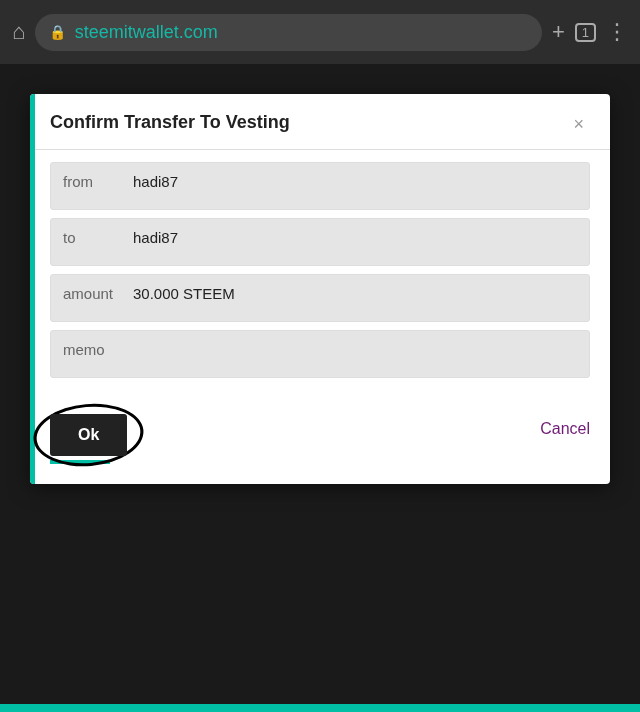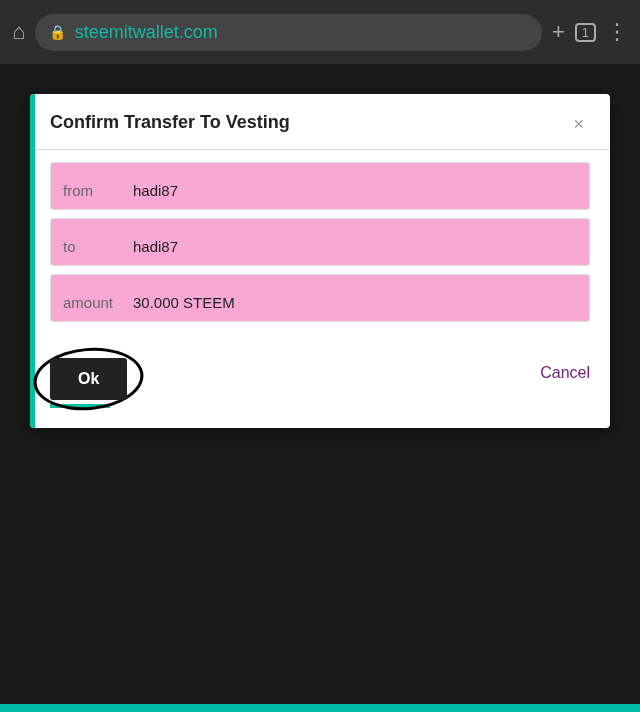--- a/index.html
+++ b/index.html
@@ -131,22 +131,22 @@
       border: none;
       padding: 2px 6px;
     }
 
     .modal-body {
       padding: 12px 20px 20px 20px;
     }
 
     .field-row {
       display: flex;
-      align-items: flex-end;
-      background: #f9a8d4;
+      align-items: flex-start;
+      background: #e5e5e5;
       border: 1px solid #ddd;
       border-radius: 3px;
       margin-bottom: 8px;
       padding: 10px 12px;
       min-height: 48px;
     }
 
     .field-label {
       color: #666;
       font-size: 15px;
@@ -259,20 +259,24 @@
       <div class="field-row">
         <span class="field-label">to</span>
         <span class="field-value">hadi87</span>
       </div>
 
       <div class="field-row">
         <span class="field-label">amount</span>
         <span class="field-value">30.000 STEEM</span>
       </div>
 
+      <div class="field-row">
+        <span class="field-label">memo</span>
+        <input class="field-input" type="text" value="" style="">
+      </div>
 
       <div class="modal-actions">
         <div>
           <div class="ok-btn-wrapper">
             <button class="ok-button">Ok</button>
           </div>
           <div class="teal-line"></div>
         </div>
         <button class="cancel-button">Cancel</button>
       </div>

